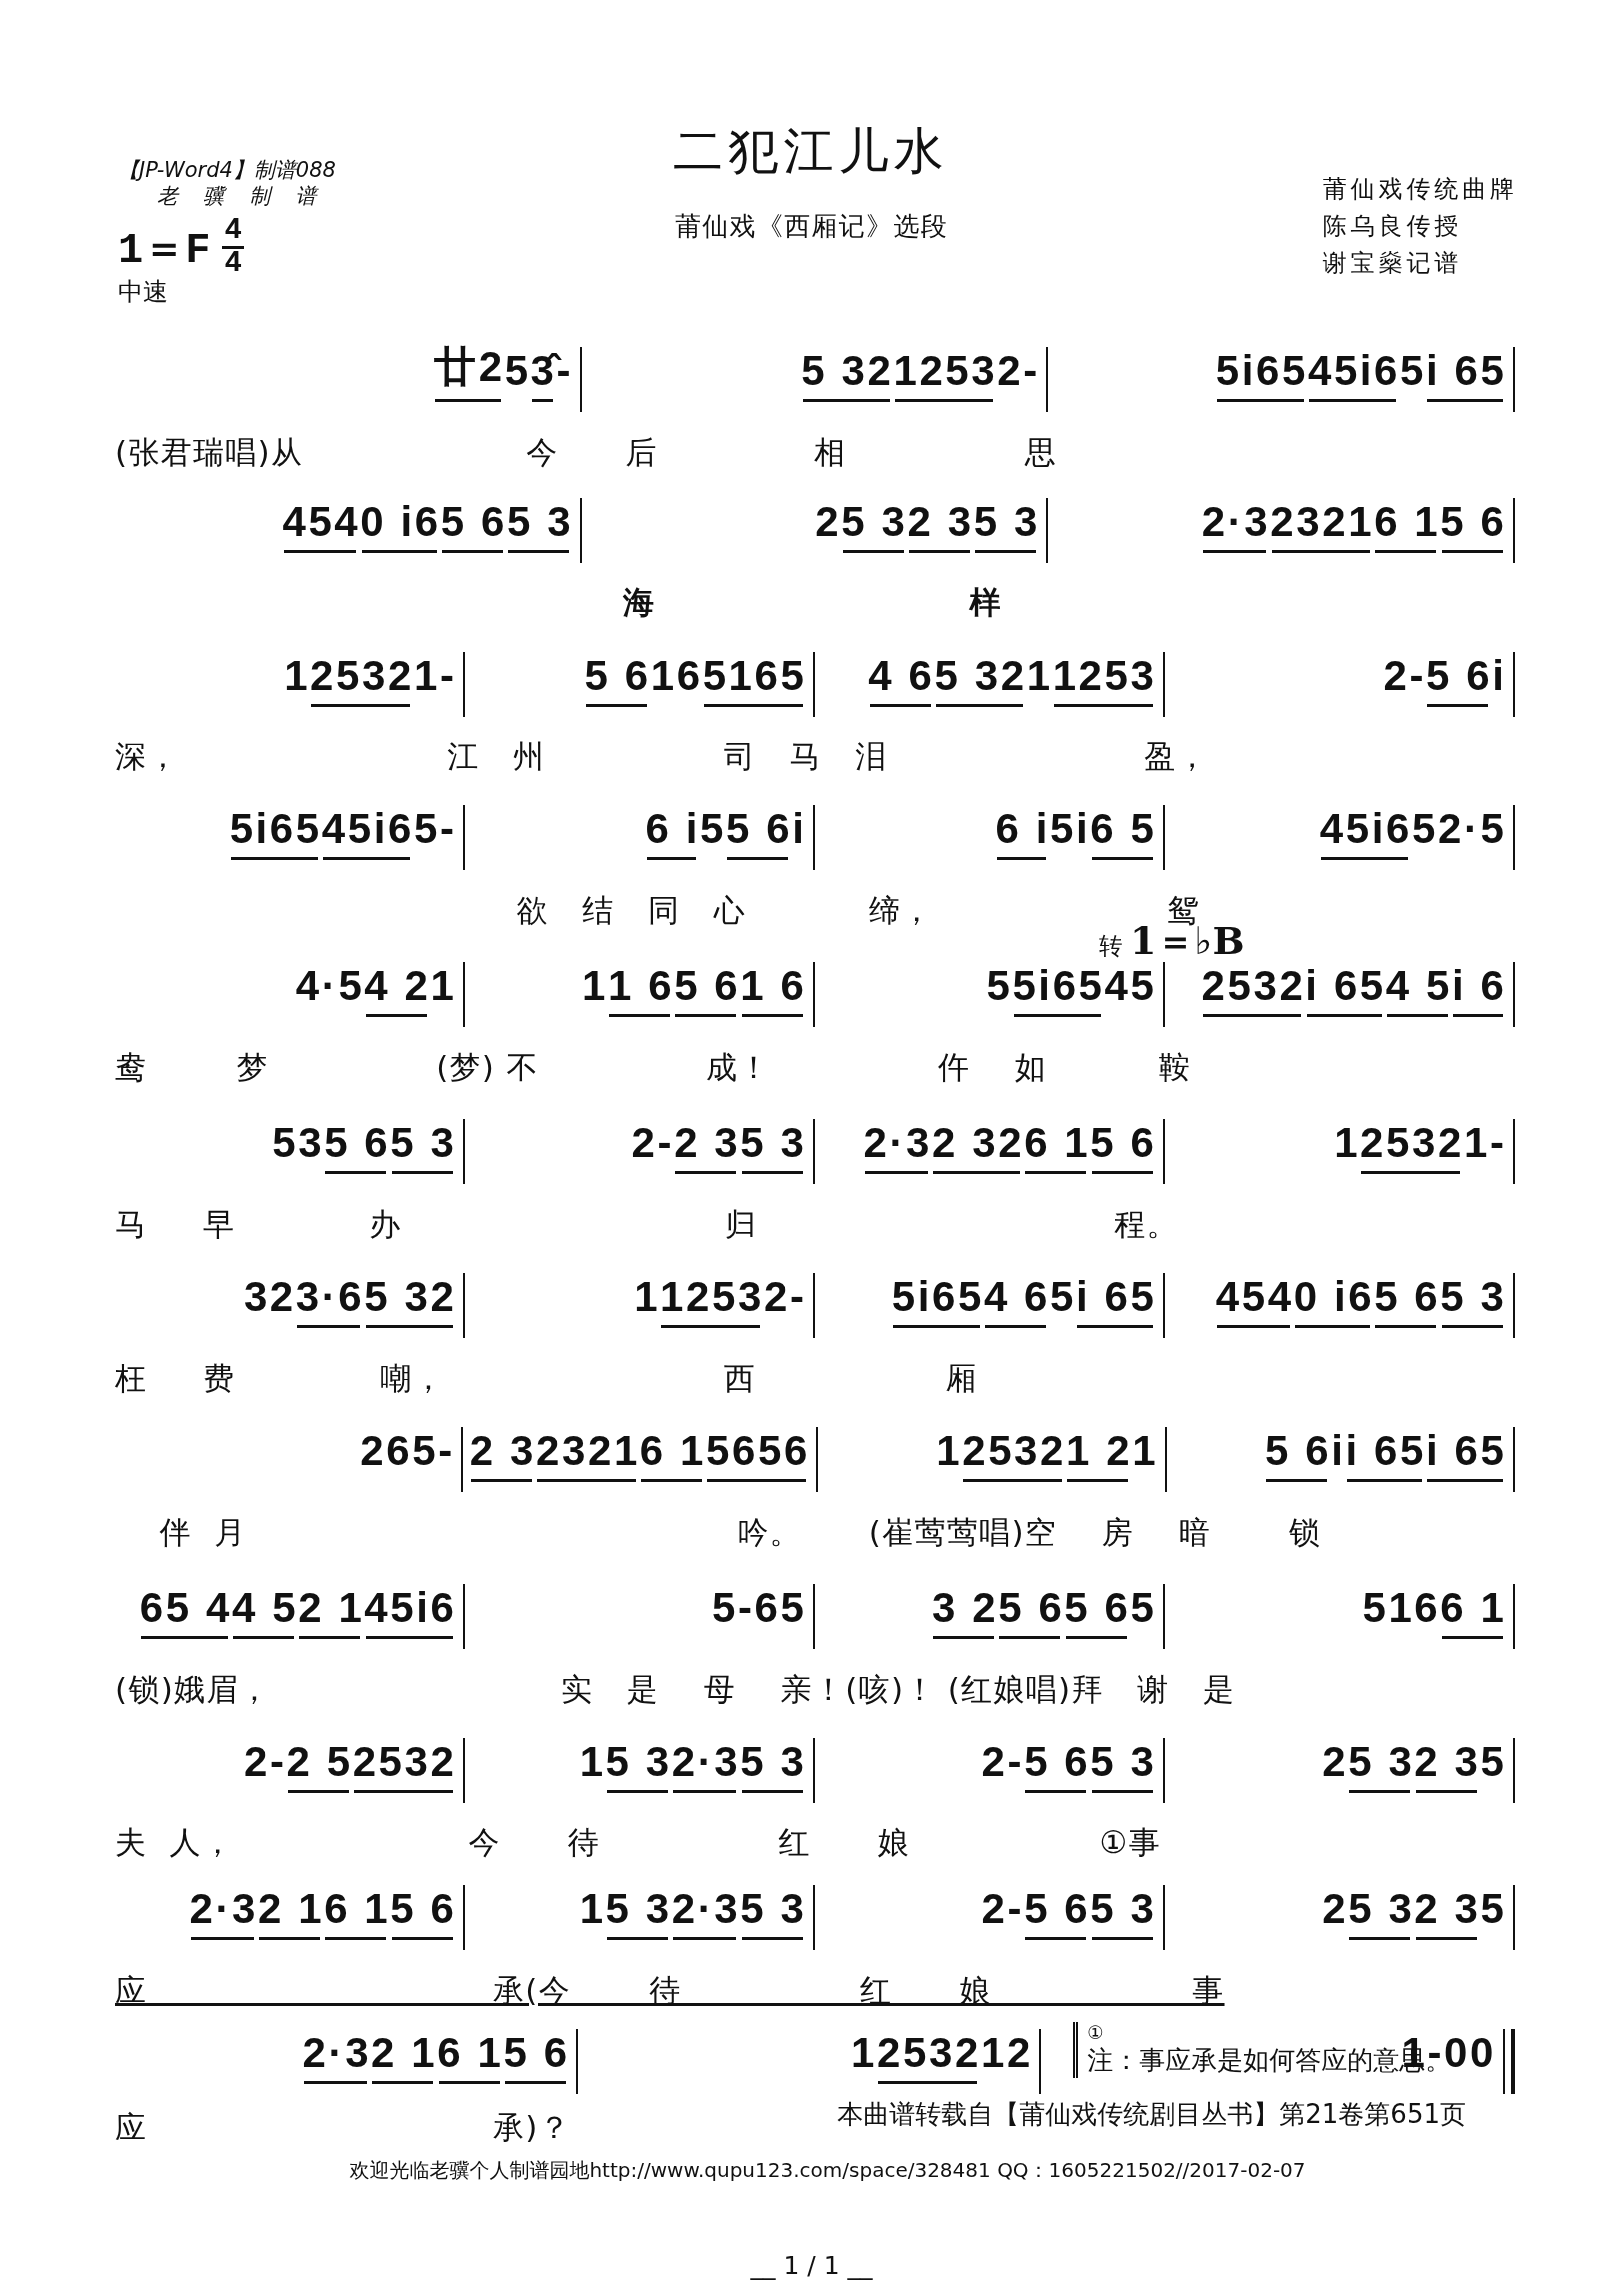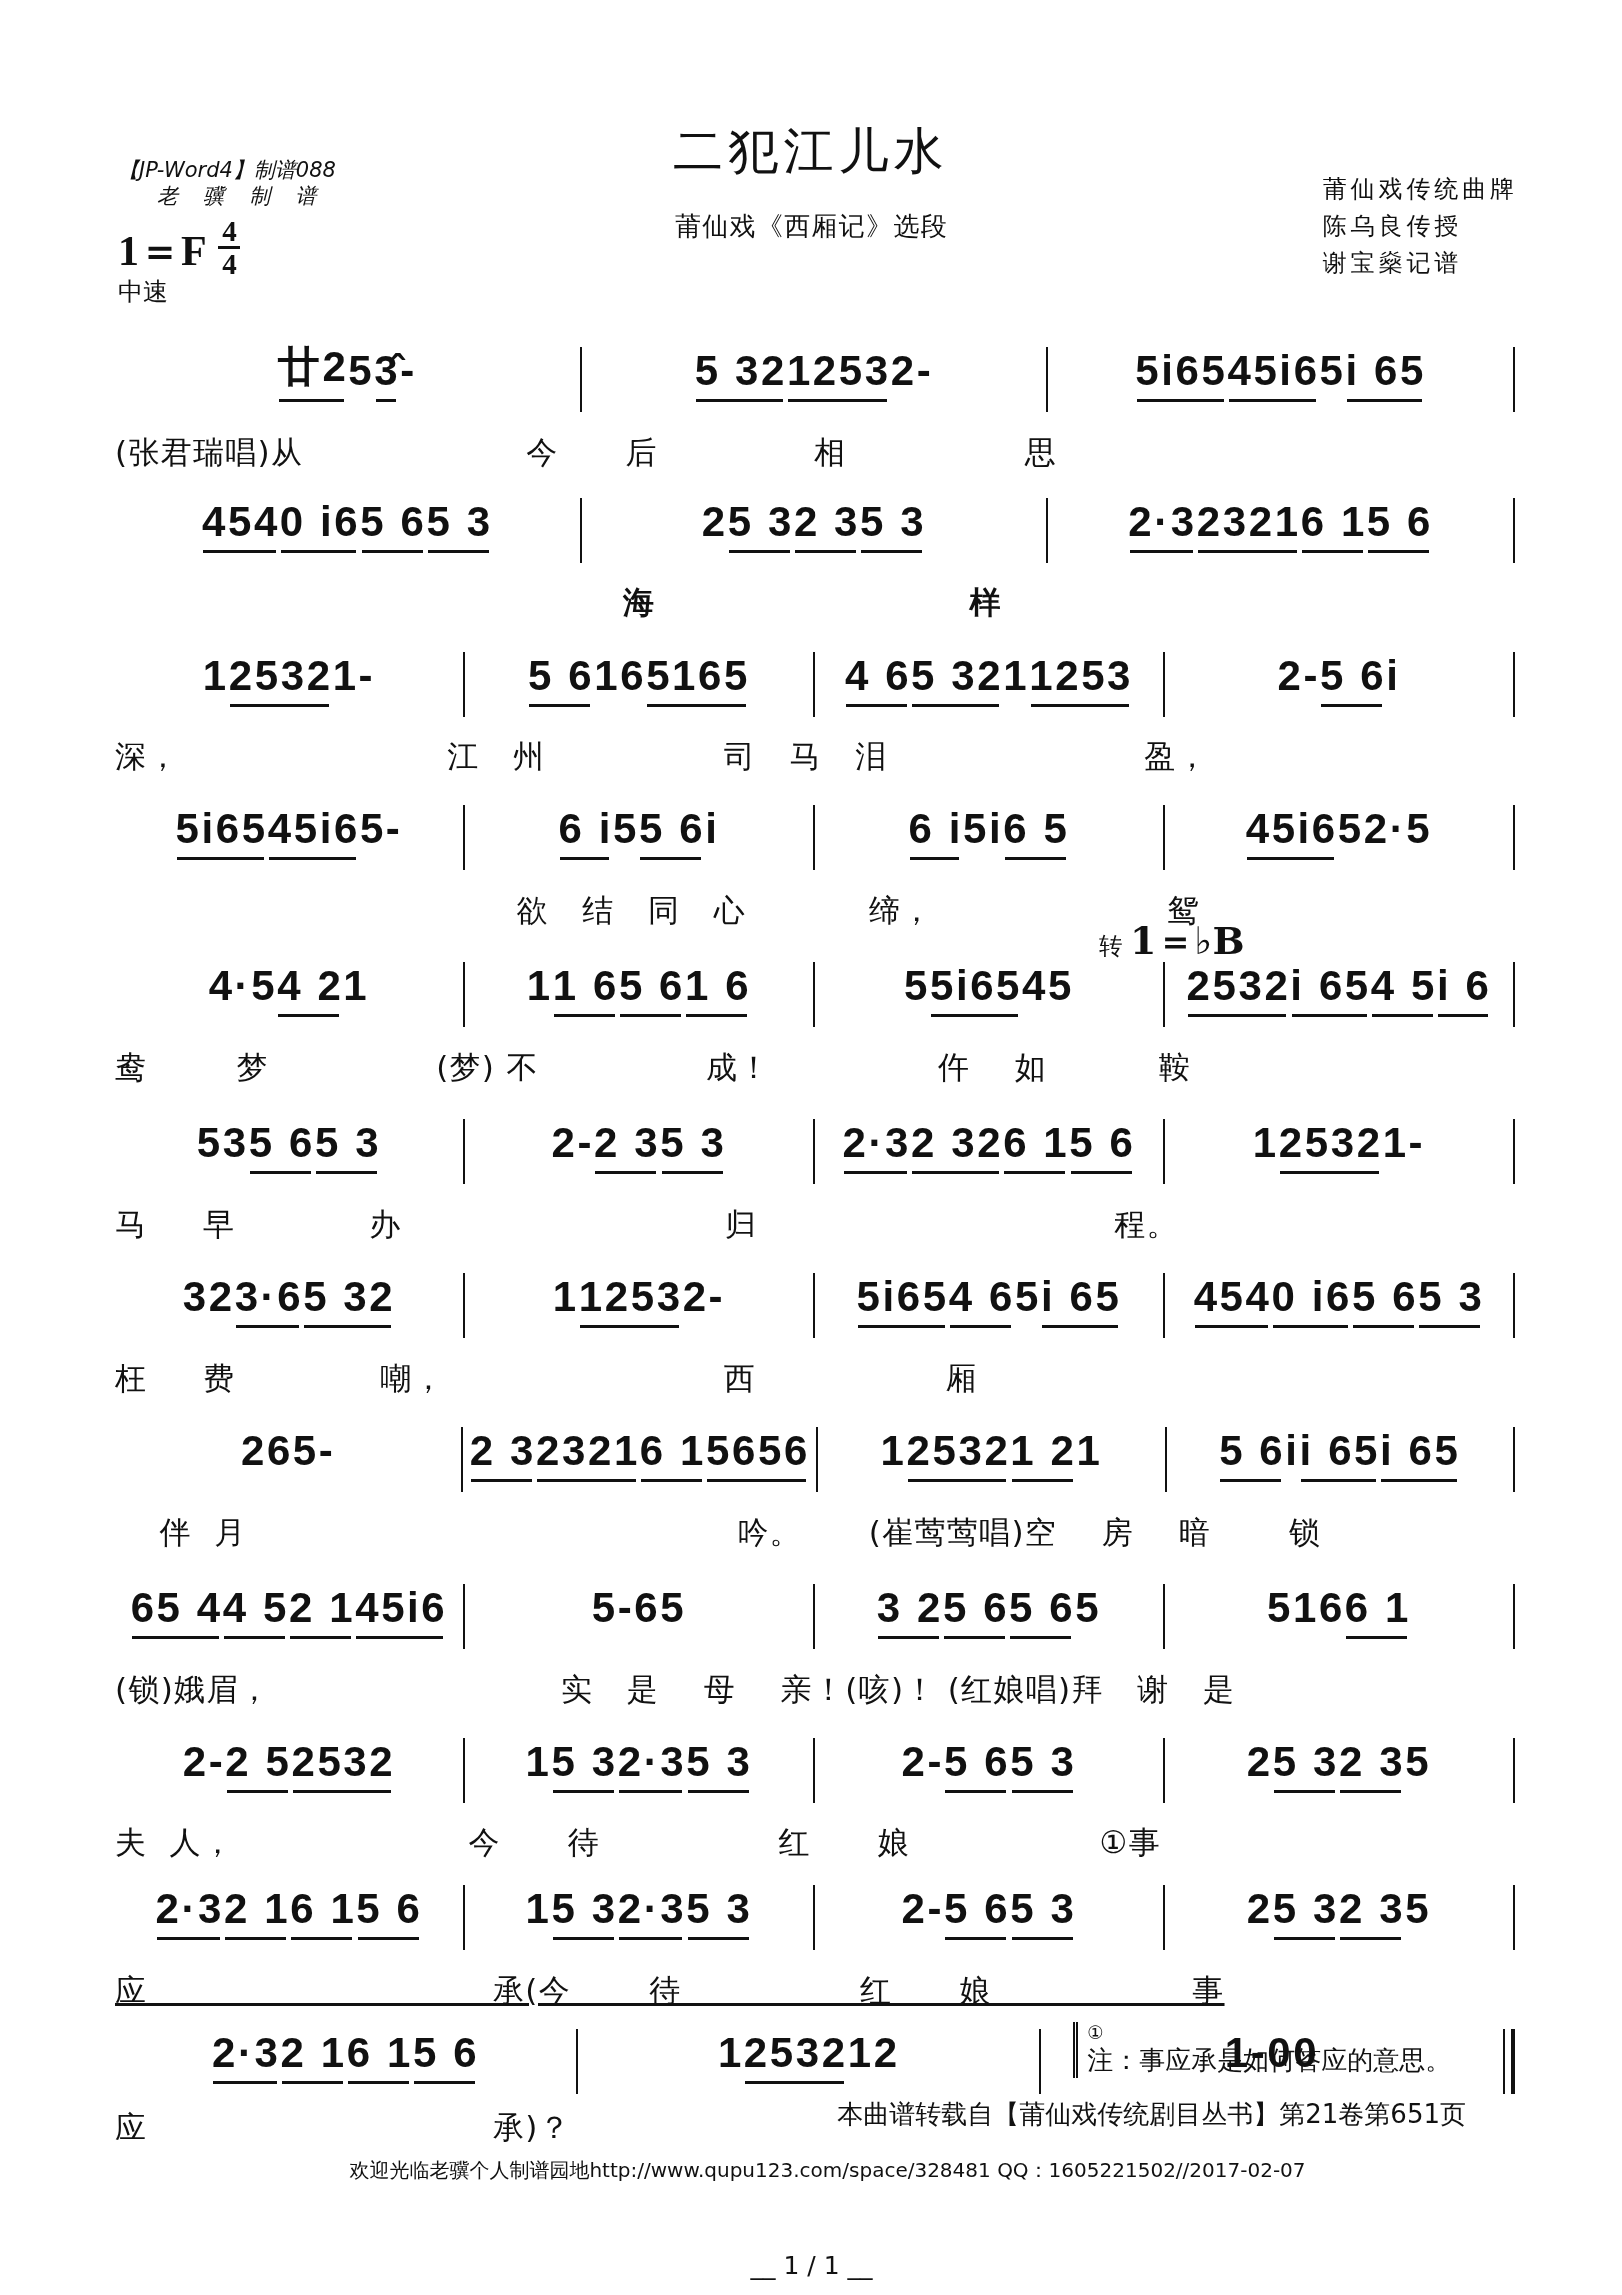--- a/index.html
+++ b/index.html
@@ -2,27 +2,27 @@
 <html style="font-size:10.5px"><head>
 <meta charset="utf-8">
 <style>
   html,body{margin:0;padding:0;background:#fff;}
   body{width:1623px;height:2295px;position:relative;overflow:hidden;font-family:"DejaVu Sans","Liberation Sans",sans-serif;color:#111;}
   .abs{position:absolute;}
   .title{left:0;width:1622px;top:118px;text-align:center;font-size:50px;letter-spacing:5.2px;}
   .subtitle{left:0;width:1623px;top:209px;text-align:center;font-size:26px;letter-spacing:1.3px;}
   .maker{left:118px;top:157px;font-size:21px;font-style:italic;line-height:26px;}
   .maker .l2{padding-left:39px;letter-spacing:9.2px;}
-  .key{left:118px;top:216px;font-size:42px;font-weight:bold;font-family:Liberation Serif, serif;display:flex;align-items:flex-end;gap:11.8px;}
+  .key{left:118px;top:216px;font-size:42px;font-weight:bold;font-family:Liberation Mono, monospace;display:flex;align-items:center;gap:11.8px;}
   .frac{display:inline-flex;flex-direction:column;align-items:center;font-size:29px;line-height:30px;}
   .frac .bar{width:22px;height:3.3px;background:#111;}
   .tempo{left:118px;top:275px;font-size:25px;}
   .credits{right:105px;top:171px;font-size:24px;line-height:37px;text-align:justify;letter-spacing:3.9px;}
   .row{position:absolute;left:115px;width:1400px;height:72px;display:flex;align-items:flex-end;justify-content:space-between;font-family:"Liberation Sans","DejaVu Sans",sans-serif;font-weight:bold;font-size:42px;}
-  .measure{flex:1;display:flex;justify-content:center;align-items:flex-end;padding:0 6.5px;height:100%;}
+  .measure{flex:1;display:flex;justify-content:flex-end;align-items:flex-end;padding:0 6.5px;height:100%;}
   .bar-line{width:2px;height:65px;background:#111;align-self:flex-end;}
   .bar-line.double{width:6.5px;border-left:2px solid #111;border-right:4.6px solid #111;background:transparent;}
   .tok{position:relative;padding-bottom:17px;white-space:nowrap;letter-spacing:2.6px;}
   .tok.u1{border-bottom:none;}
   .tok.u1::after{content:"";position:absolute;left:1.3px;right:3.9px;bottom:10.5px;height:2.6px;background:#111;}
   .lyric{position:absolute;left:115px;width:1400px;font-size:31px;letter-spacing:1.3px;white-space:pre;}
   .modulation{left:1099px;top:916px;font-size:23.6px;}
   .modulation b{font-family:"DejaVu Serif","Liberation Serif",serif;font-size:38px;}
   .note-box{left:1073px;top:2022px;font-size:26px;border-left:5.9px double #111;padding-left:9.2px;}
   .note-box .circ{font-size:18.3px;display:block;}

